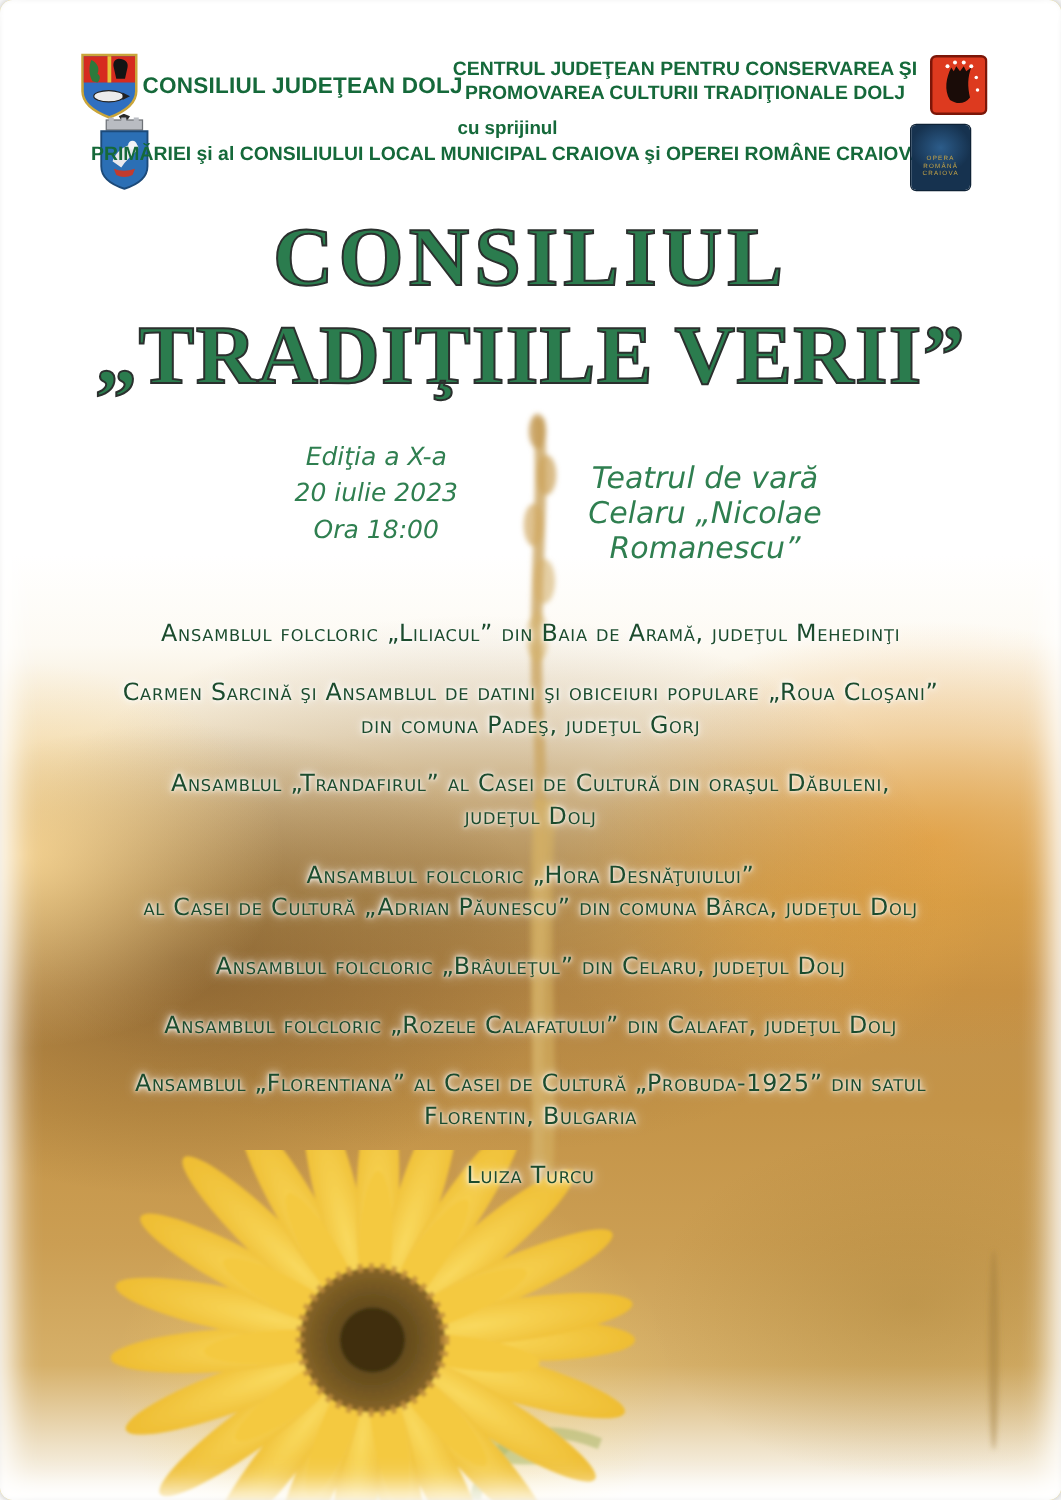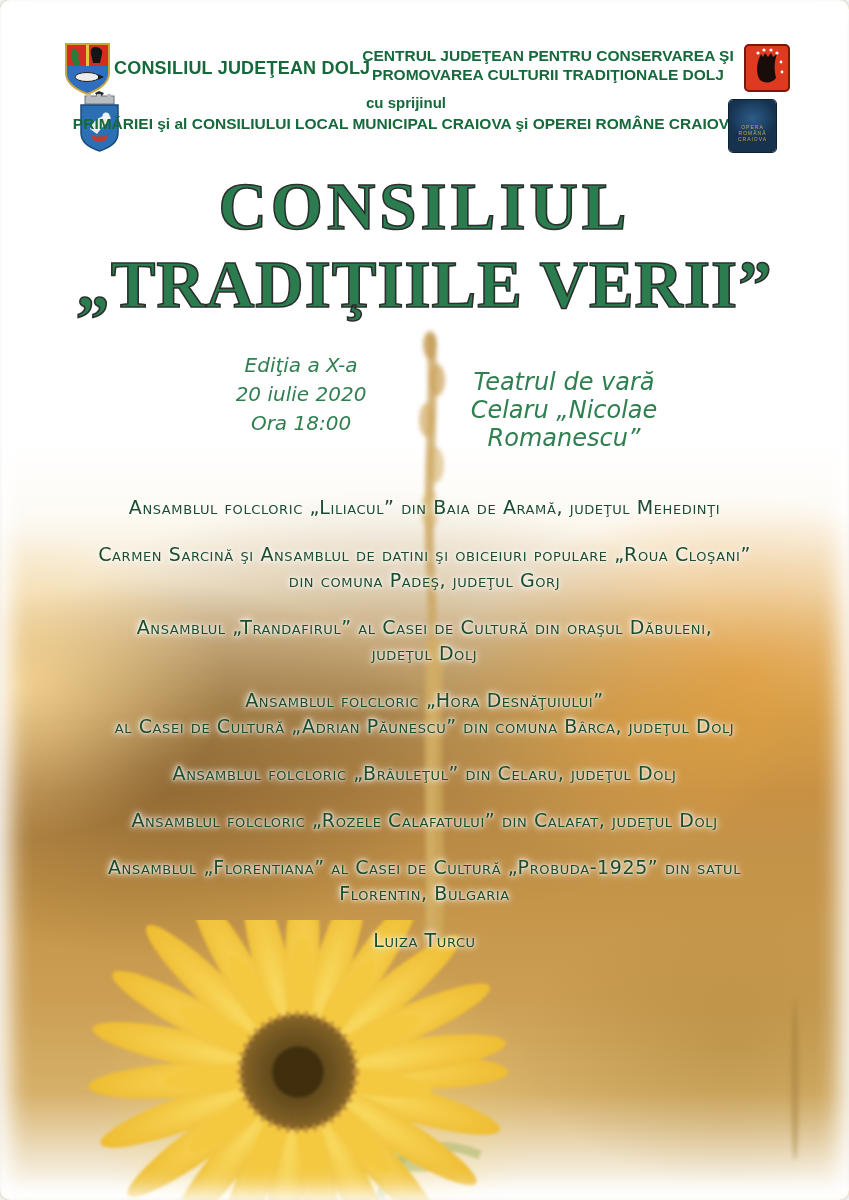--- a/index.html
+++ b/index.html
@@ -217,21 +217,21 @@
 CRAIOVA</span>
   </div>
 
   <div class="title">
     <div class="title-line1">CONSILIUL</div>
     <div class="title-line2">„TRADIŢIILE VERII”</div>
   </div>
 
   <div class="event-left script">
     <div>Ediţia a X-a</div>
-    <div>20 iulie 2020</div>
+    <div>20 iulie 2023</div>
     <div>Ora 18:00</div>
   </div>
   <div class="event-right script">
     <div>Teatrul de vară</div>
     <div>Celaru „Nicolae Romanescu”</div>
   </div>
 
   <div class="program">
     <div class="entry">Ansamblul folcloric „Liliacul” din Baia de Aramă, judeţul Mehedinţi</div>
     <div class="entry">Carmen Sarcină şi Ansamblul de datini şi obiceiuri populare „Roua Cloşani”

